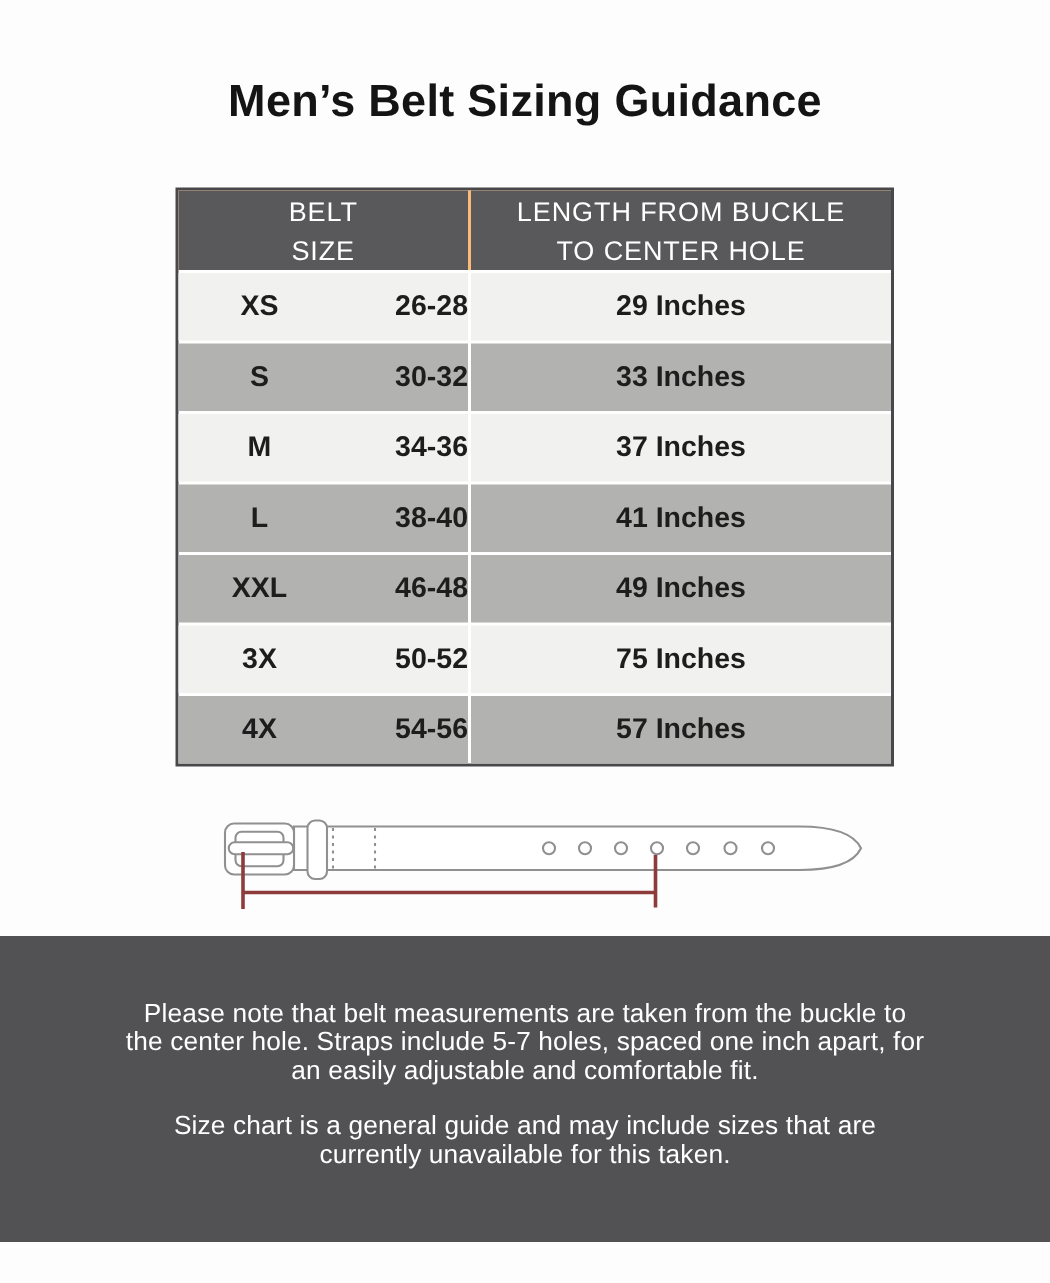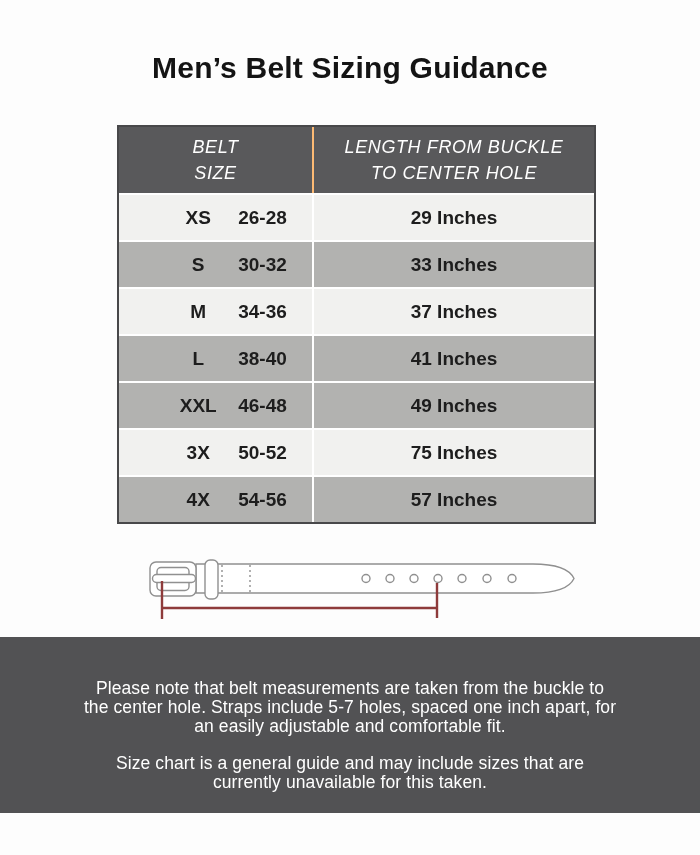--- a/index.html
+++ b/index.html
@@ -25,54 +25,54 @@
     box-sizing: border-box;
     width: 479px;
     margin: 39px 0 0 117px;
     border: 2px solid #48484a;
     background: #ffffff;
     display: flex;
     flex-direction: column;
     gap: 2px;
   }
   .t-row { display: flex; gap: 2px; height: 45px; }
-  .t-row.header { height: 66px; background: #fdba74; font-style: italic; }
+  .t-row.header { height: 53px; background: #fdba74; }
   .cell { display: flex; align-items: center; justify-content: center; }
   .cell-size   { width: 193px; }
   .cell-length { flex: 1; }
   .header .cell {
     background: #59595b;
     color: #ffffff;
     font-size: 18px;
     line-height: 26px;
     letter-spacing: 0.6px;
     font-weight: normal;
     text-align: center;
     white-space: pre-line;
   }
   .t-row.light .cell { background: #f1f1ef; }
   .t-row.dark  .cell { background: #b2b2b0; }
   .body-text { font-size: 19px; font-weight: bold; color: #1d1d1d; }
-  .cell-size.body { justify-content: center; }
+  .cell-size.body { justify-content: space-between; }
   .size-label {
     display: inline-block;
     width: 48px;
     margin-left: 30px;
     text-align: center;
   }
   .size-range { display: inline-block; margin-left: 16px; }
 
   
   .belt-svg { display: block; margin-top: 26px; }
 
   
   .footer {
     box-sizing: border-box;
     margin-top: 9px;
-    height: 176px;
+    height: 204px;
     background: #525254;
     color: #ffffff;
     text-align: center;
     padding-top: 42px;
   }
   .footer p {
     margin: 0 auto;
     max-width: 640px;
     font-size: 17.5px;
     line-height: 19px;

